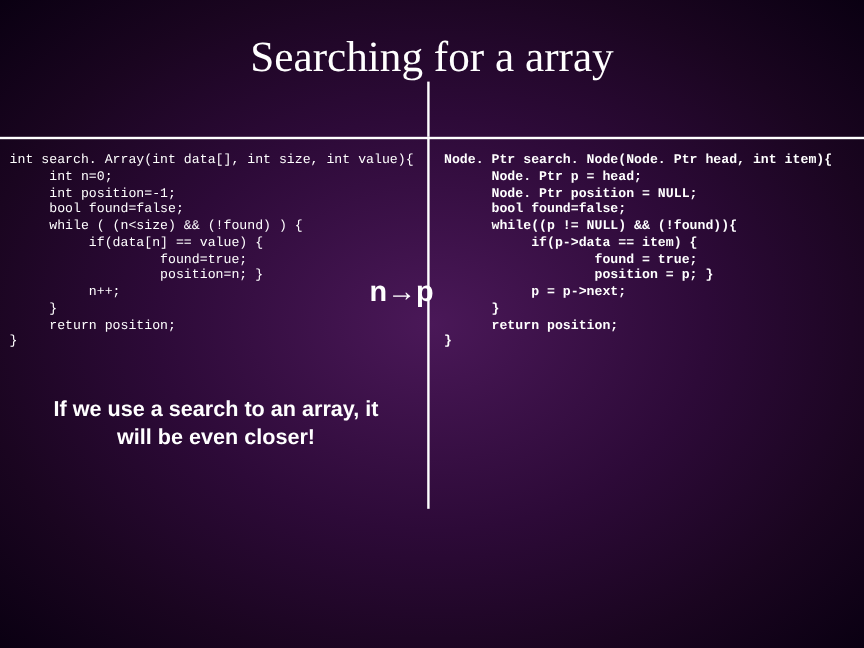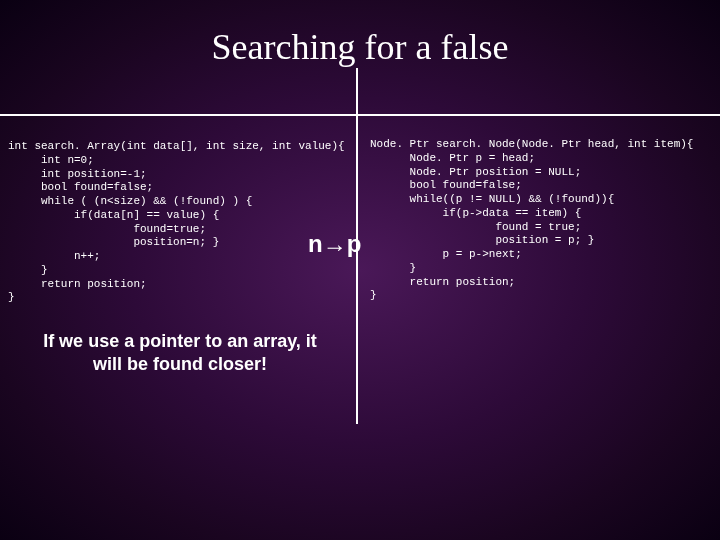--- a/index.html
+++ b/index.html
@@ -49,27 +49,28 @@
   }
   .code {
     font-family: "Courier New", monospace;
     font-size: 11px;
     line-height: 1.25;
     white-space: pre;
     color: #fff;
   }
   .code-left {
     position: absolute;
-    top: 140px;
+    top: 128px;
     left: 8px;
   }
   .code-right {
     position: absolute;
-    top: 138px;
+    top: 128px;
     left: 370px;
+    font-weight: bold;
   }
   .np {
     position: absolute;
     top: 230px;
     left: 308px;
     font-family: Arial, sans-serif;
     font-size: 24px;
     font-weight: bold;
     color: #fff;
   }
@@ -85,21 +86,21 @@
     font-size: 18px;
     font-weight: bold;
     color: #fff;
     text-align: center;
     line-height: 1.25;
   }
 </style>
 </head>
 <body>
 
-<div class="title">Searching for a false</div>
+<div class="title">Searching for a array</div>
 
 <div class="vline-top"></div>
 <div class="hline"></div>
 <div class="vline-main"></div>
 
 <div class="code code-left">int search. Array(int data[], int size, int value){
      int n=0;
      int position=-1;
      bool found=false;
      while ( (n&lt;size) &amp;&amp; (!found) ) {
@@ -121,13 +122,13 @@
                    position = p; }
            p = p-&gt;next;
       }
       return position;
 }</div>
 
 <div class="np">
   <span>n</span><span class="arrow">→</span><span>p</span>
 </div>
 
-<div class="note">If we use a pointer to an array, it will be found closer!</div>
+<div class="note">If we use a search to an array, it will be even closer!</div>
 
 </body></html>

